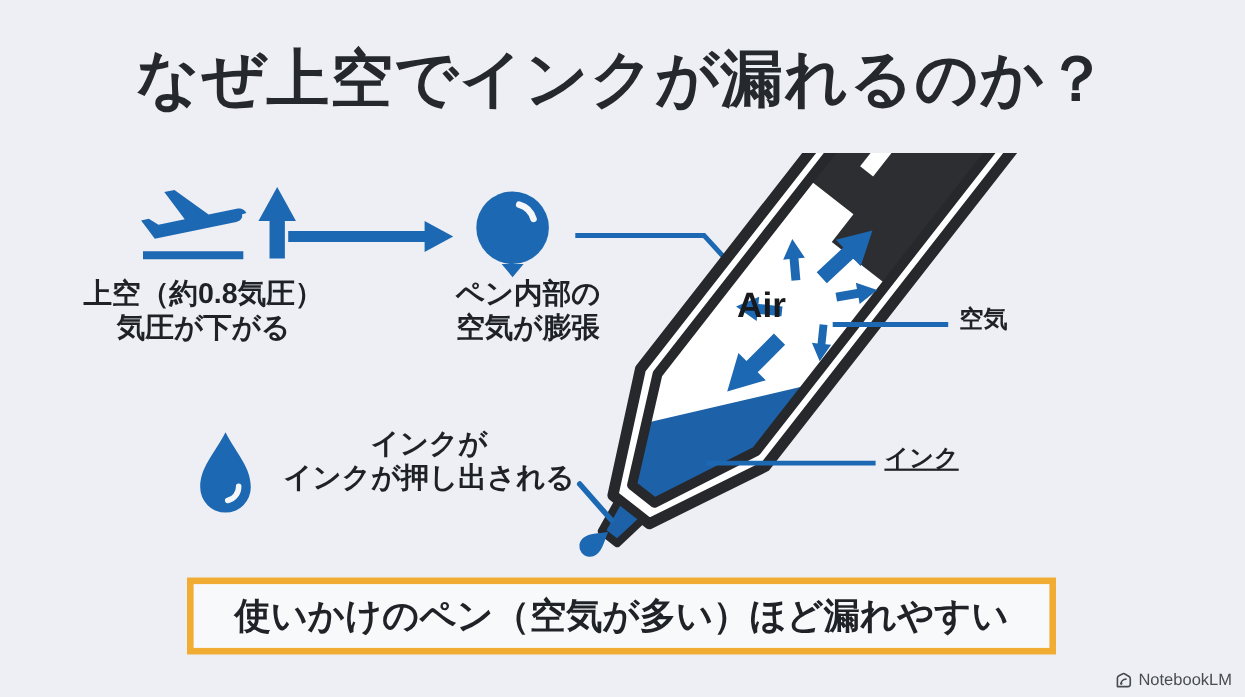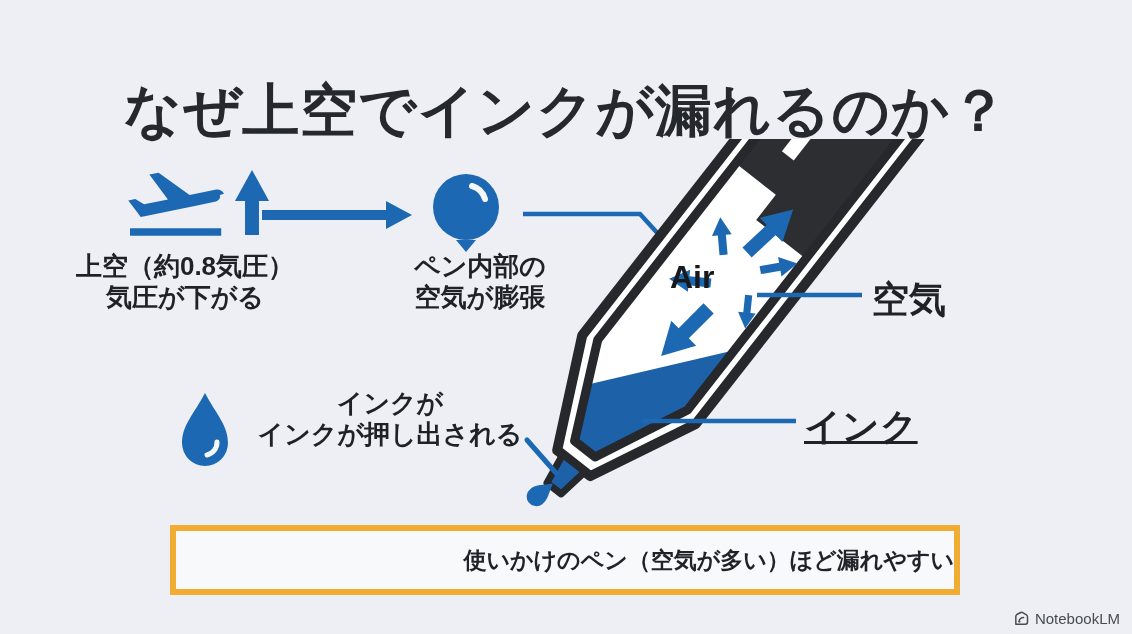--- a/index.html
+++ b/index.html
@@ -7,38 +7,38 @@
     width:1132px;height:634px;position:relative;overflow:hidden;
     background:#edeff4;
     font-family:"Liberation Sans","DejaVu Sans",sans-serif;
     color:#24272c;
   }
   .abs{position:absolute;}
   #gfx{position:absolute;left:0;top:0;width:1132px;height:634px;z-index:1;}
   .txt{z-index:2;white-space:nowrap;}
   #title{
     left:0;top:34px;width:1132px;text-align:center;
-    font-size:57px;font-weight:900;letter-spacing:1px;color:#25282d;z-index:2;margin-top:39px;
+    font-size:57px;font-weight:900;letter-spacing:1px;color:#25282d;z-index:2;
   }
   .caption{
     text-align:center;font-size:26px;font-weight:700;line-height:1.18;color:#1e2125;
   }
   #step1-caption{left:30px;top:251px;width:310px;}
   #step2-caption{left:330px;top:251px;width:300px;}
   #leak-caption{left:240px;top:388px;width:300px;}
   #air-text{left:670px;top:259px;width:72px;text-align:left;
     font-size:32px;font-weight:800;color:#17191d;}
-  .pen-label{font-size:37px;font-weight:800;color:#1e2125;}
+  .pen-label{font-size:22px;font-weight:800;color:#1e2125;}
   #air-label{left:872px;top:275px;}
   #ink-label{left:804px;top:402px;text-decoration:underline;}
   #banner{
     left:170px;top:525px;width:790px;height:70px;box-sizing:border-box;
     background:#f8f9fb;border:6px solid #f0ac33;z-index:2;
-    display:flex;align-items:center;justify-content:flex-end;
-    font-size:23px;font-weight:800;color:#1f2226;white-space:nowrap;
+    display:flex;align-items:center;justify-content:center;
+    font-size:33px;font-weight:800;color:#1f2226;white-space:nowrap;
   }
   #footer{
     right:12px;bottom:7px;z-index:2;display:flex;align-items:center;gap:5px;
     font-size:15px;font-weight:400;color:#474c52;
   }
 </style>
 </head>
 <body>
 
 <svg id="gfx" viewBox="0 0 1132 634" xmlns="http://www.w3.org/2000/svg">

